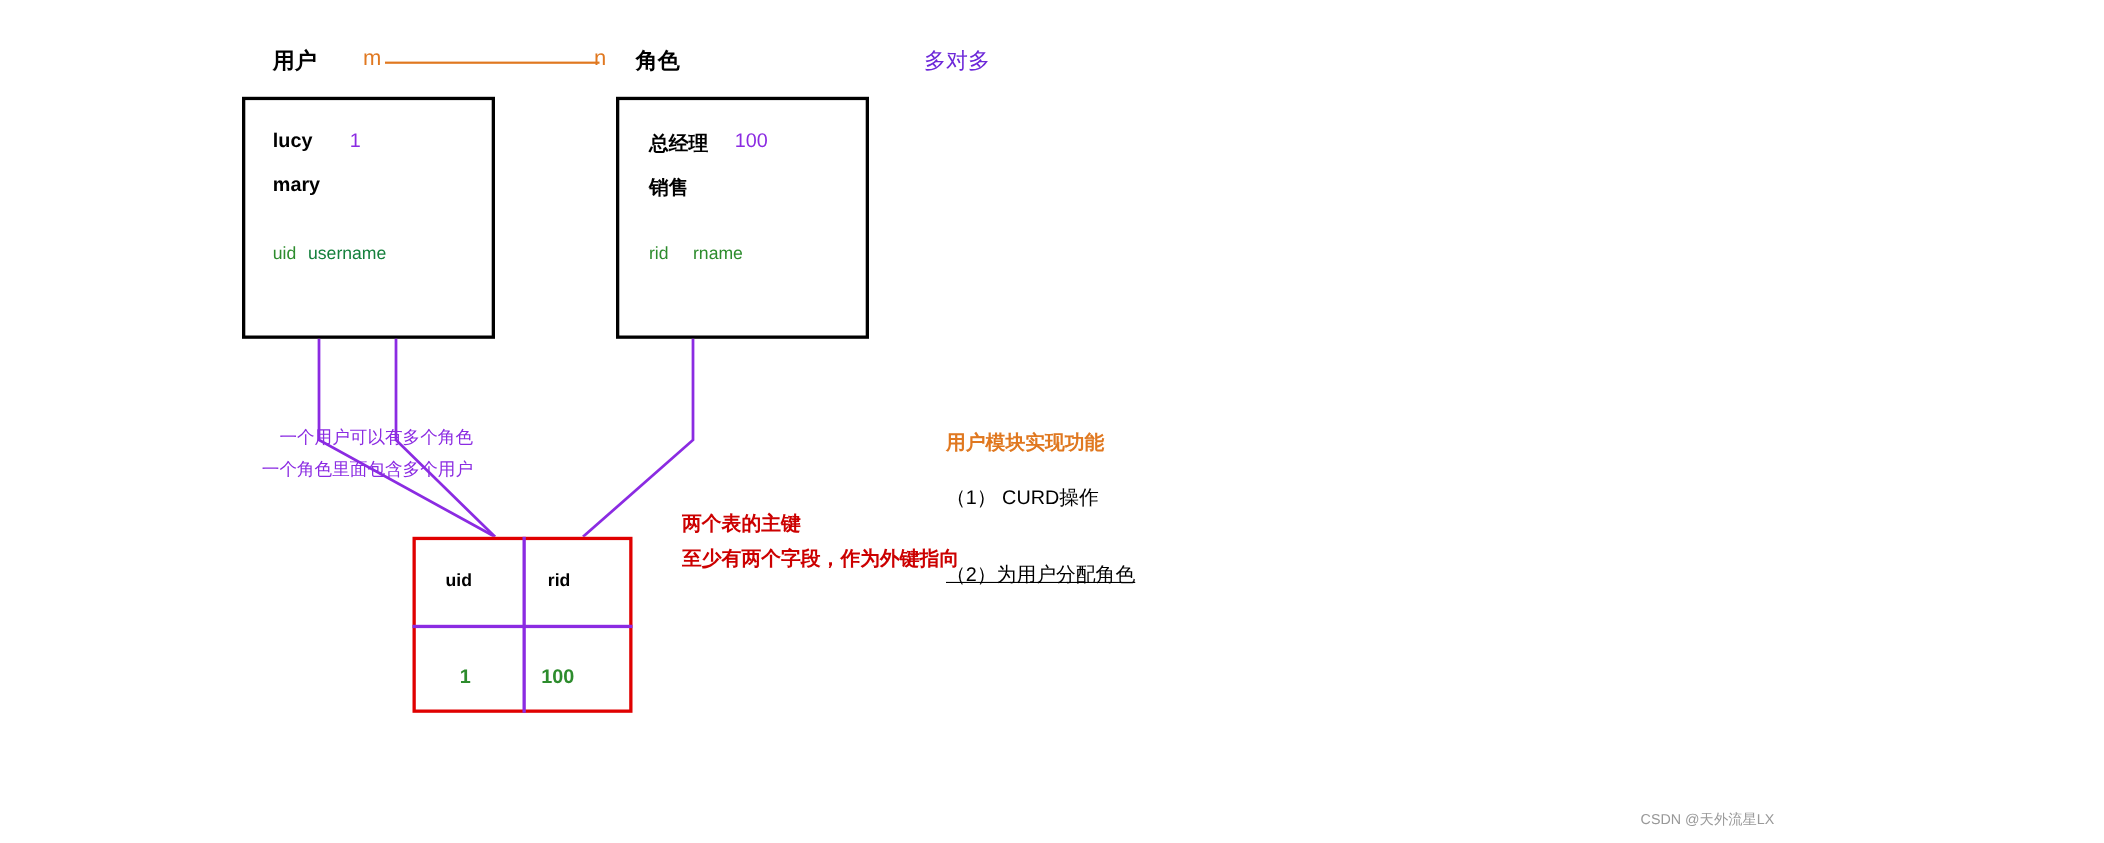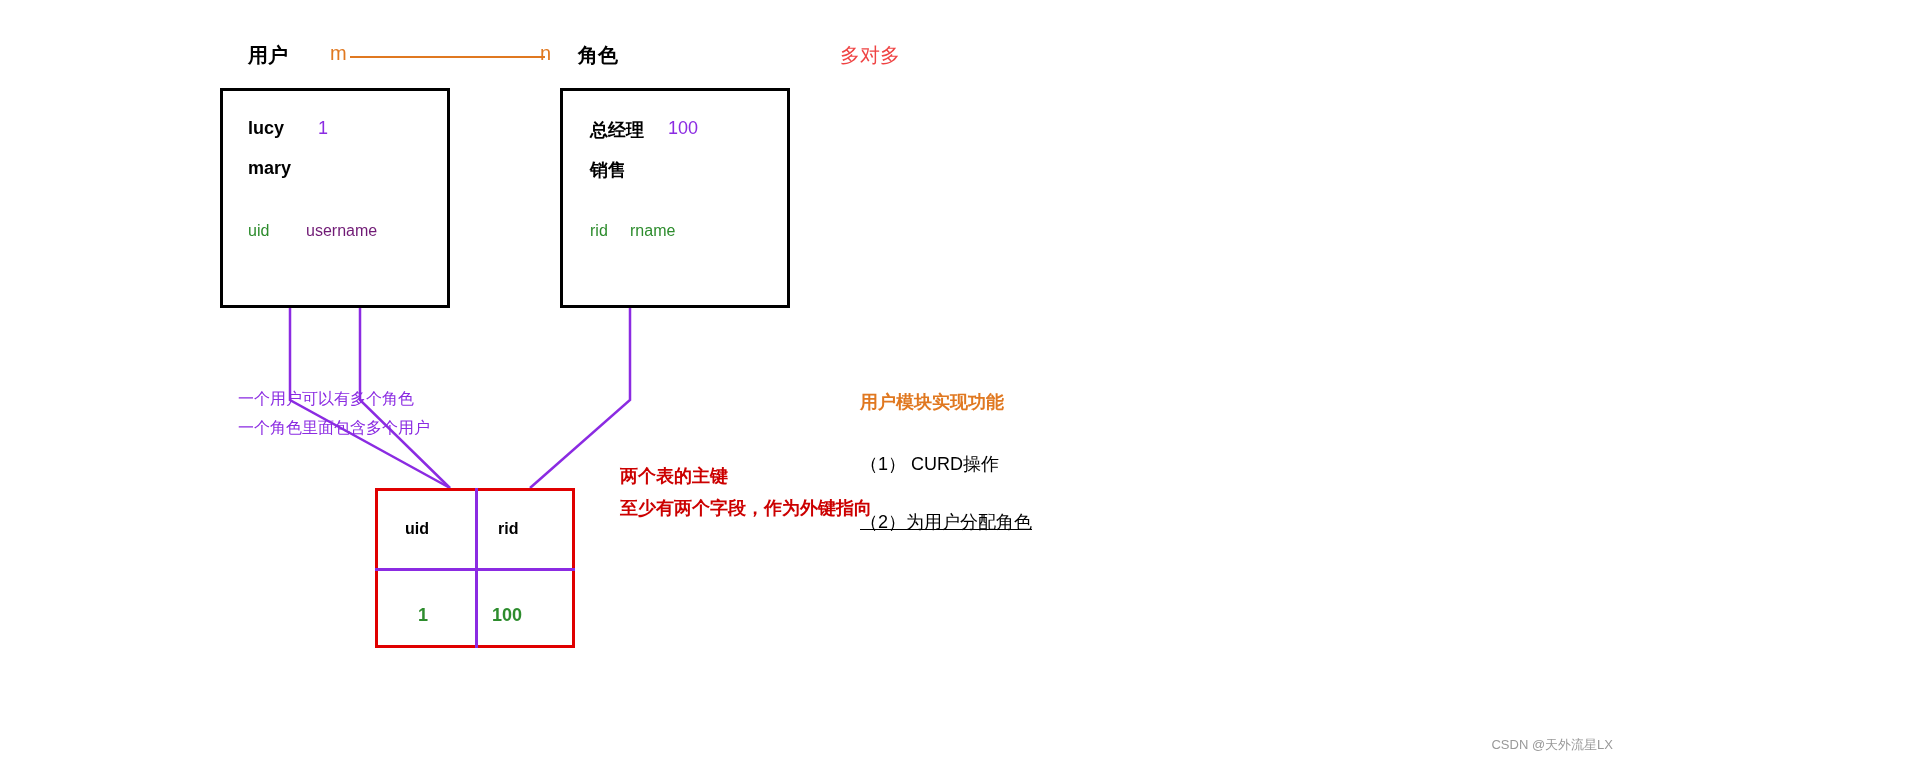--- a/index.html
+++ b/index.html
@@ -48,21 +48,21 @@
       left: 578px;
       font-size: 20px;
       font-weight: bold;
       color: #000;
     }
     .label-many-to-many {
       position: absolute;
       top: 42px;
       left: 840px;
       font-size: 20px;
-      color: #ef4444;
+      color: #6d28d9;
     }
 
     
     .mn-line {
       position: absolute;
       top: 56px;
       left: 350px;
       width: 195px;
       height: 2px;
       background: #e07820;
@@ -104,23 +104,23 @@
     .user-table-uid {
       position: absolute;
       top: 222px;
       left: 248px;
       font-size: 16px;
       color: #2d8c2d;
     }
     .user-table-username {
       position: absolute;
       top: 222px;
-      left: 306px;
-      font-size: 16px;
-      color: #701a75;
+      left: 280px;
+      font-size: 16px;
+      color: #15803d;
     }
 
     
     .role-table-box {
       position: absolute;
       top: 88px;
       left: 560px;
       width: 230px;
       height: 220px;
       border: 3px solid #000;
@@ -246,21 +246,21 @@
     .note-user-module {
       position: absolute;
       top: 390px;
       left: 860px;
       font-size: 18px;
       color: #e07820;
       font-weight: bold;
     }
     .note-curd {
       position: absolute;
-      top: 452px;
+      top: 440px;
       left: 860px;
       font-size: 18px;
       color: #000;
     }
     .note-assign {
       position: absolute;
       top: 510px;
       left: 860px;
       font-size: 18px;
       color: #000;
@@ -279,20 +279,21 @@
     }
 
     
     .note-one-to-many {
       position: absolute;
       top: 385px;
       left: 238px;
       font-size: 16px;
       color: #8b2be2;
       line-height: 1.8;
+      text-align: right;
     }
 
     
     .watermark {
       position: absolute;
       bottom: 12px;
       right: 18px;
       font-size: 13px;
       color: #999;
     }

